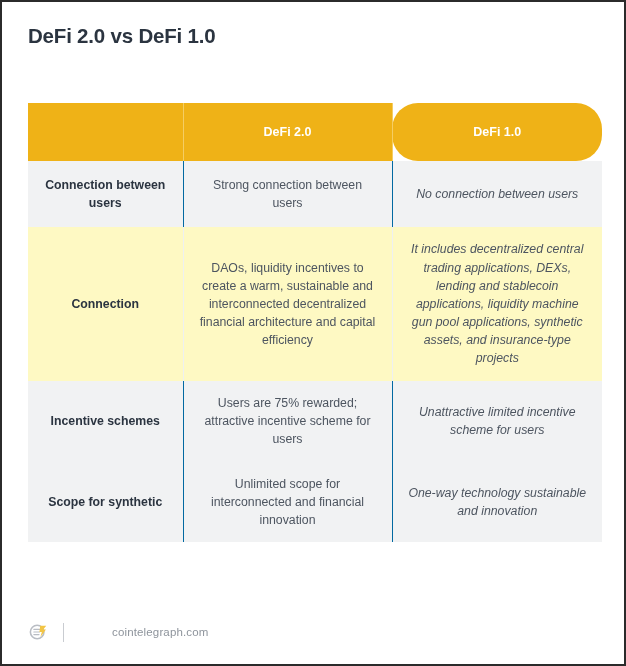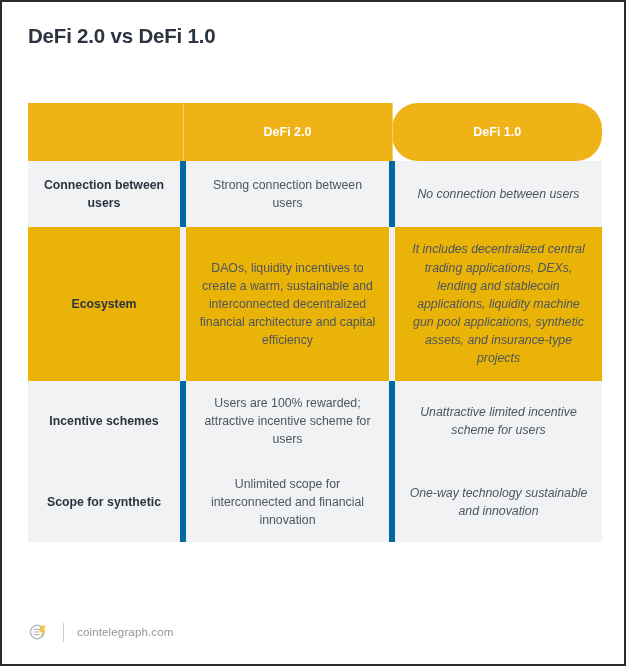--- a/index.html
+++ b/index.html
@@ -59,30 +59,30 @@
   .thead-row th:last-child { border-right: none; border-radius: 26px; }
   .thead-row th.blank { }
 
   .table td {
     font-size: 12.3px;
     color: #4d5560;
     text-align: center;
     vertical-align: middle;
     line-height: 1.48;
     padding: 13px 13px;
-    border-right: 6px solid #0369a1;
+    border-right: 1px solid #0369a1;
   }
   .table td:last-child { border-right: none; font-style: italic; }
   .table td.label {
     font-weight: bold;
     color: #2b3440;
     font-size: 12.3px;
   }
   tr.shade td { background: #f1f2f3; }
-  tr.plain td { background: #eab308; border-right-color: #eef0f1; }
+  tr.plain td { background: #fef9c3; border-right-color: #eef0f1; }
 
   tr.r-connection td { height: 40px; }
   tr.r-ecosystem td { height: 128px; }
   tr.r-incentive td { height: 50px; }
   tr.r-governance td { height: 48px; }
   tr.r-scope td { height: 48px; }
 
   .footer {
     position: absolute;
     left: 26px;
@@ -98,20 +98,21 @@
   }
   .footer-sep {
     width: 1px;
     height: 19px;
     background: #c9ccd1;
   }
   .footer-text {
     font-size: 11.5px;
     color: #8e949c;
     letter-spacing: 0.15px;
+    margin-left: 35px;
   }
 </style>
 </head>
 <body>
 
 <div class="page">
 
   <div class="page-title">DeFi 2.0 vs DeFi 1.0</div>
 
   <table class="table">
@@ -127,27 +128,27 @@
         <th>DeFi 1.0</th>
       </tr>
     </thead>
     <tbody>
       <tr class="shade r-connection">
         <td class="label">Connection between users</td>
         <td>Strong connection between users</td>
         <td>No connection between users</td>
       </tr>
       <tr class="plain r-ecosystem">
-        <td class="label">Ecosystem</td>
+        <td class="label">Connection</td>
         <td>DAOs, liquidity incentives to create a warm, sustainable and interconnected decentralized financial architecture and capital efficiency</td>
         <td>It includes decentralized central trading applications, DEXs, lending and stablecoin applications, liquidity machine gun pool applications, synthetic assets, and insurance-type projects</td>
       </tr>
       <tr class="shade r-incentive">
         <td class="label">Incentive schemes</td>
-        <td>Users are 100% rewarded; attractive incentive scheme for users</td>
+        <td>Users are 75% rewarded; attractive incentive scheme for users</td>
         <td>Unattractive limited incentive scheme for users</td>
       </tr>
       <tr class="shade r-scope">
         <td class="label">Scope for synthetic</td>
         <td>Unlimited scope for interconnected and financial innovation</td>
         <td>One-way technology sustainable and innovation</td>
       </tr>
     </tbody>
   </table>
 

